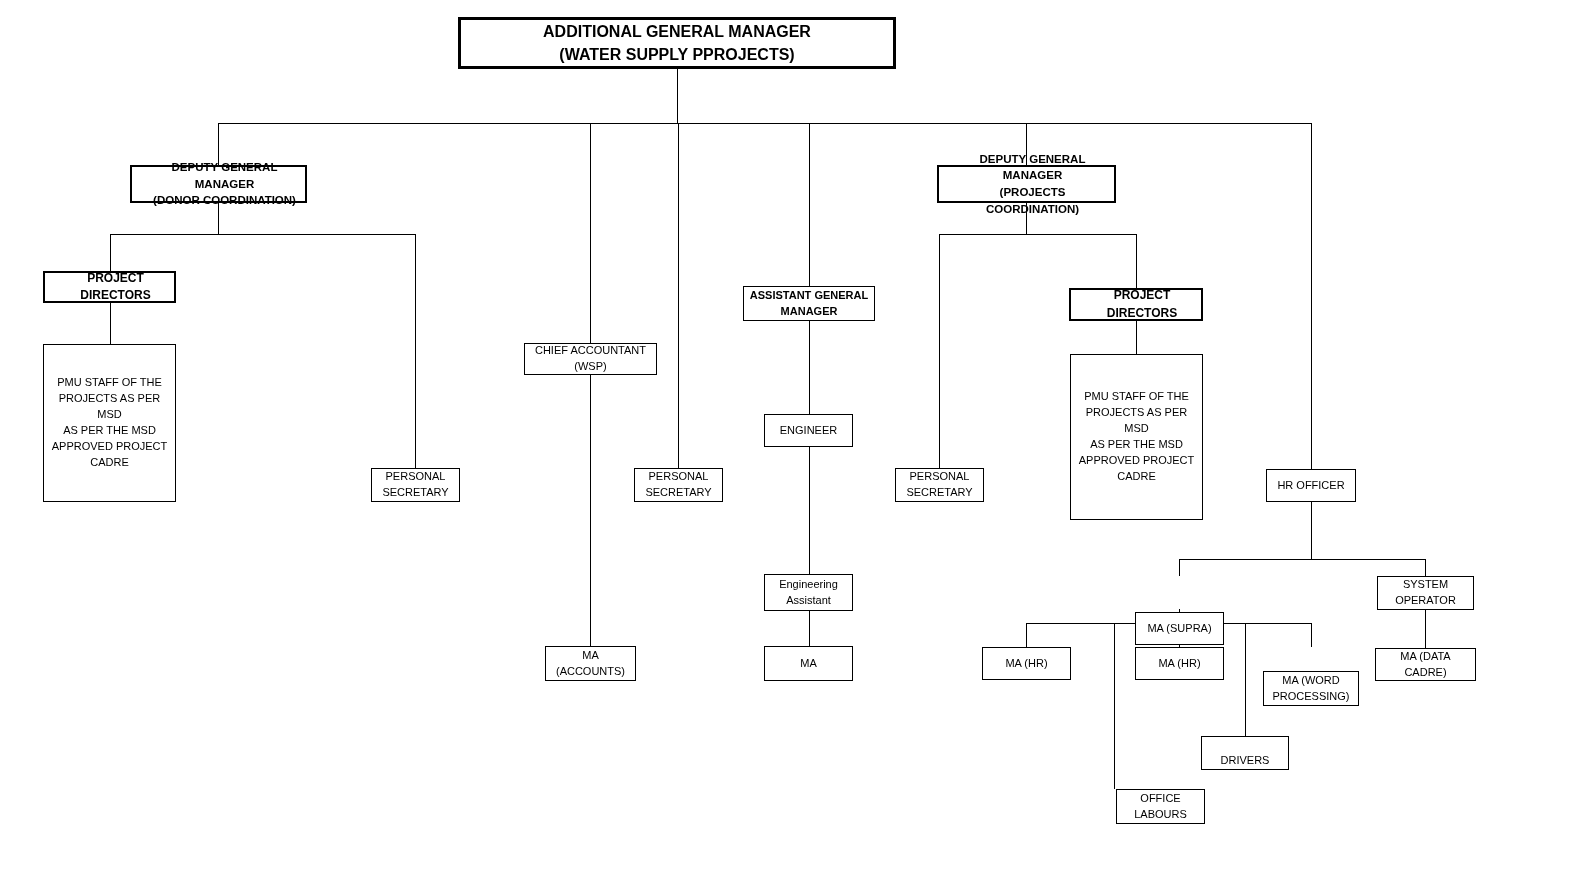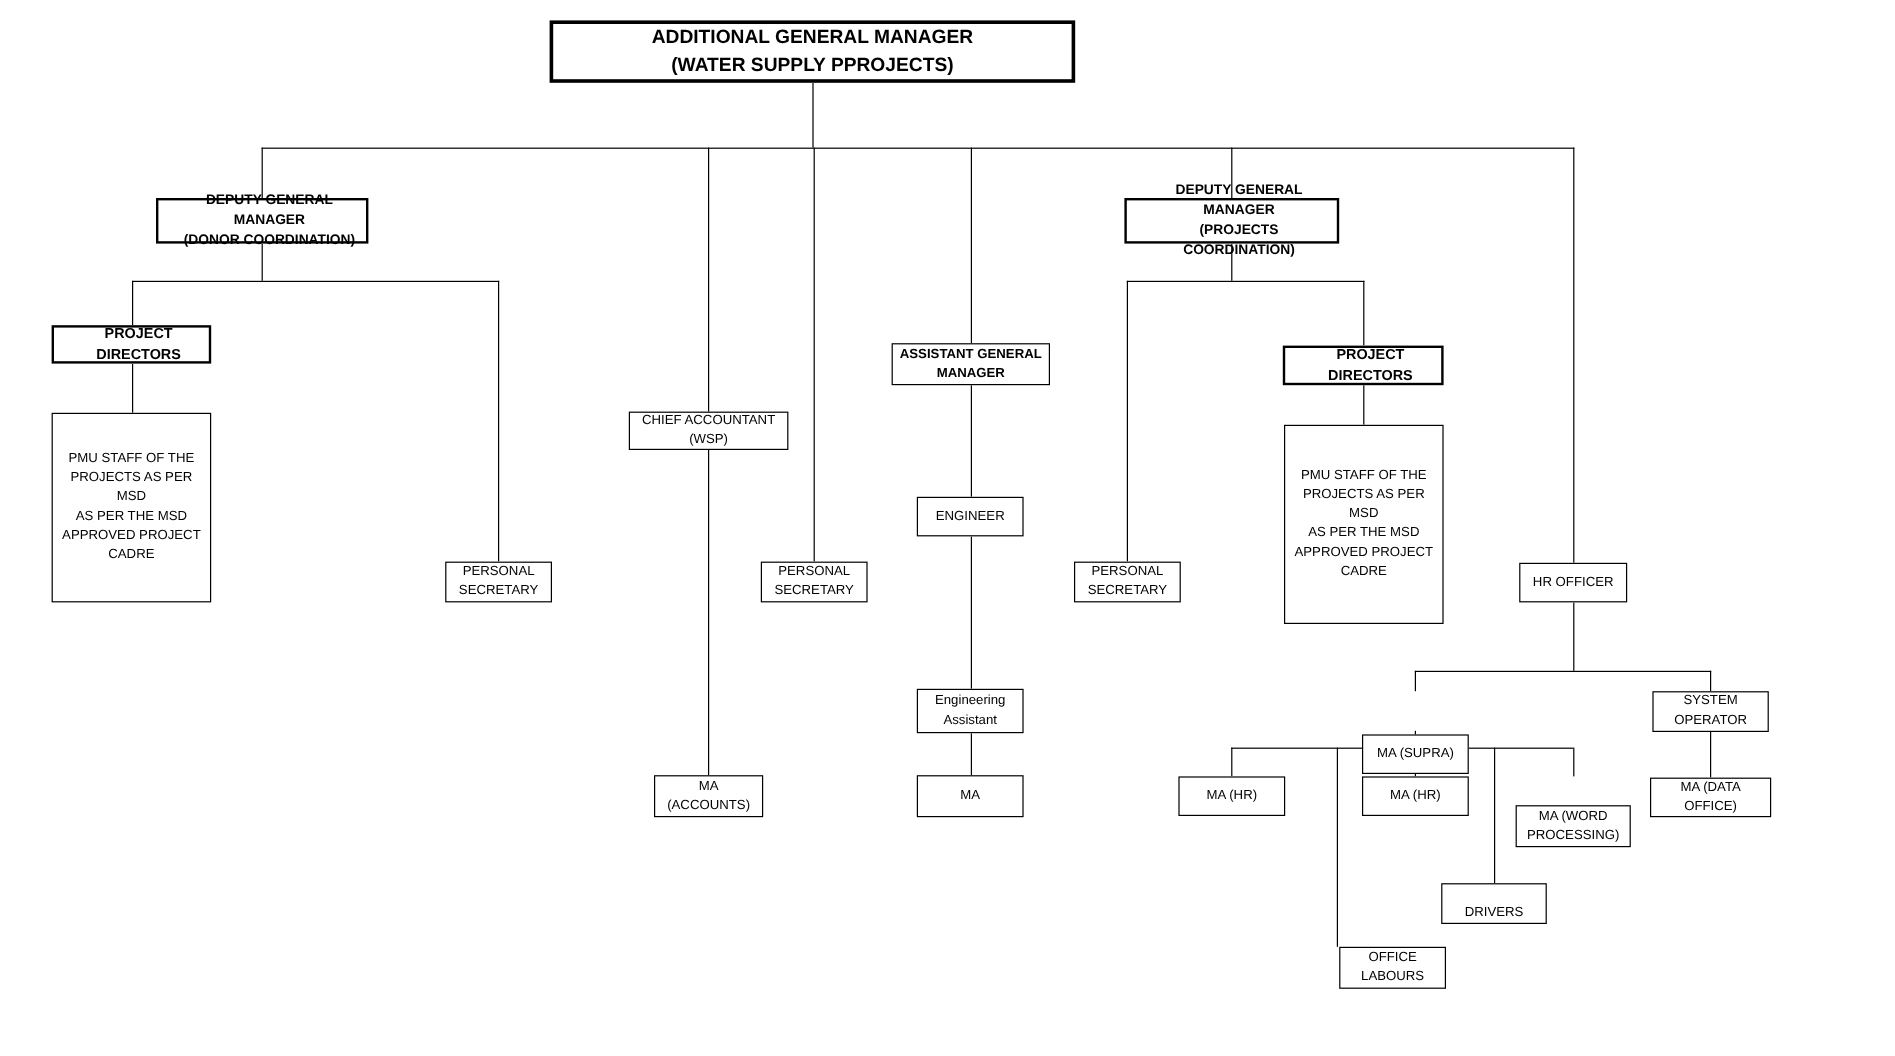--- a/index.html
+++ b/index.html
@@ -207,21 +207,21 @@
   <div class="node plain fs-sm" style="left:1135px; top:647px; width:89px; height:33px;">
     <span class="label">MA (HR)</span>
   </div>
 
   <div class="node plain fs-sm" style="left:1263px; top:647px; width:96px; height:35px;margin-top:24px;">
     <span class="label">MA (WORD
 PROCESSING)</span>
   </div>
 
   <div class="node plain fs-sm" style="left:1375px; top:648px; width:101px; height:33px;">
-    <span class="label">MA (DATA OFFICE)</span>
+    <span class="label">MA (DATA CADRE)</span>
   </div>
 
   <div class="node plain fs-sm" style="left:1201px; top:736px; width:88px; height:34px;align-items:flex-end;">
     <span class="label">DRIVERS</span>
   </div>
 
   <div class="node plain fs-sm" style="left:1070px; top:789px; width:89px; height:35px;margin-left:46px;">
     <span class="label">OFFICE
 LABOURS</span>
   </div>

